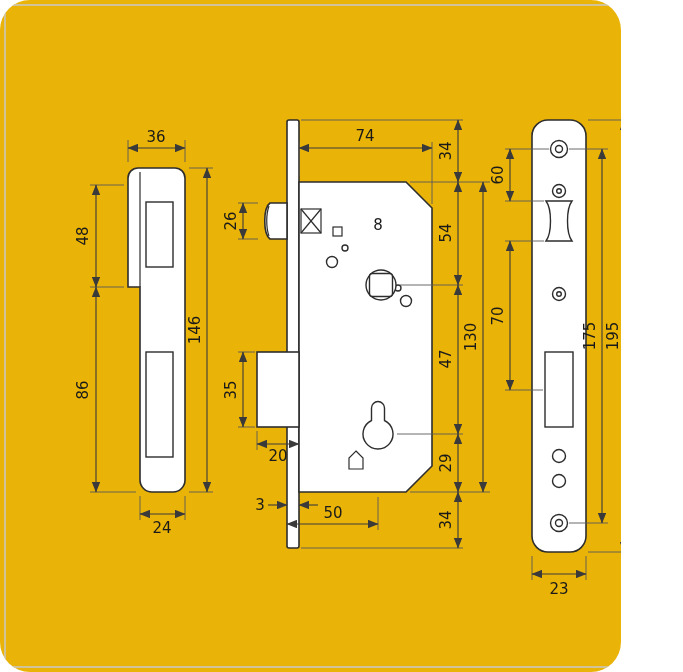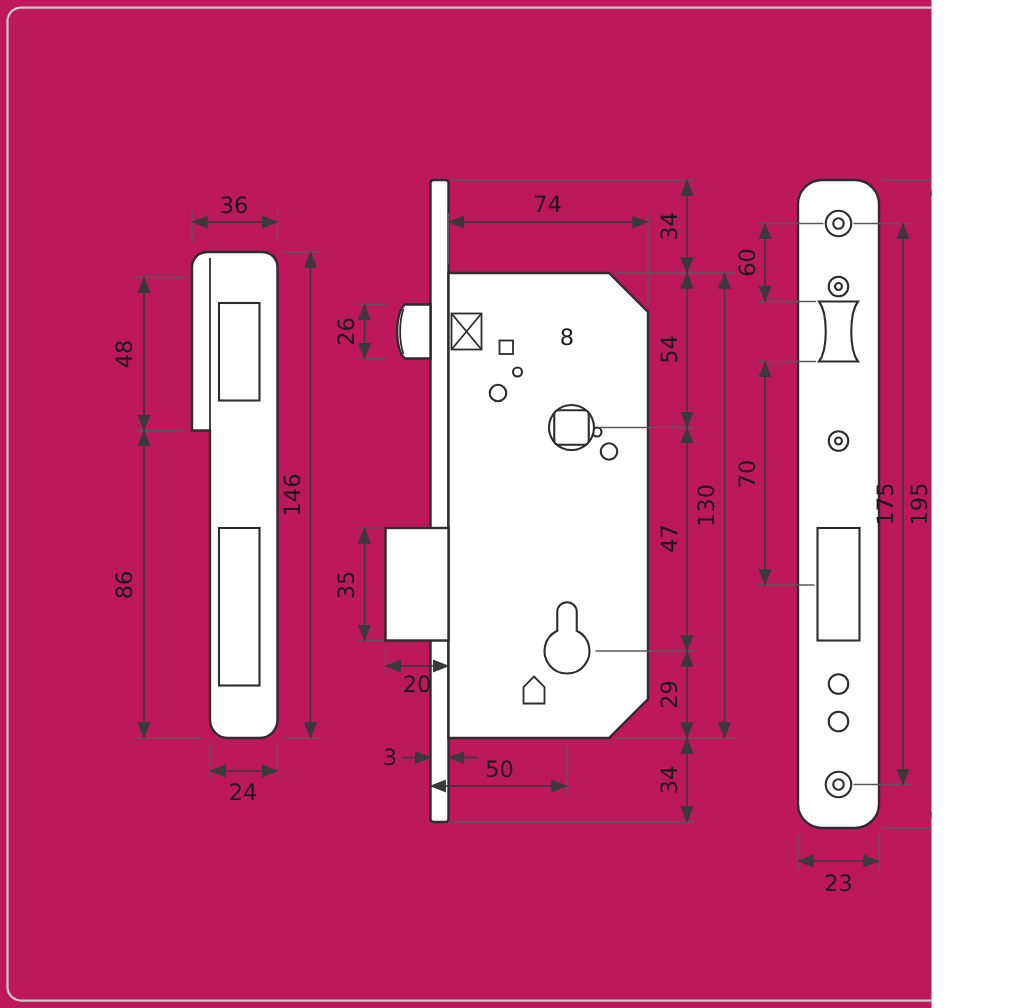--- a/index.html
+++ b/index.html
@@ -1,16 +1,16 @@
 <!DOCTYPE html>
 <html><head>
 <meta charset="utf-8">
 <style>
   html,body{margin:0;padding:0;background:#ffffff;}
-  .canvas{position:relative;width:621px;height:672px;background:#be185d;overflow:hidden;}
+  .canvas{position:relative;width:621px;height:672px;background:#eab308;overflow:hidden;border-radius:30px;}
   svg text{
     font-family:"DejaVu Sans","Liberation Sans",sans-serif;
     font-size:15px;
     fill:#1a1a1a;
   }
   .obj{fill:#ffffff;stroke:#2d2d2d;stroke-width:1.6;}
   .obj-thin{fill:none;stroke:#2d2d2d;stroke-width:1.2;}
   .hole{fill:#ffffff;stroke:#2d2d2d;stroke-width:1.4;}
   .dim{stroke:#3a3a3a;stroke-width:1.1;fill:none;}
   .ext{stroke:#5a5a5a;stroke-width:0.9;fill:none;}

